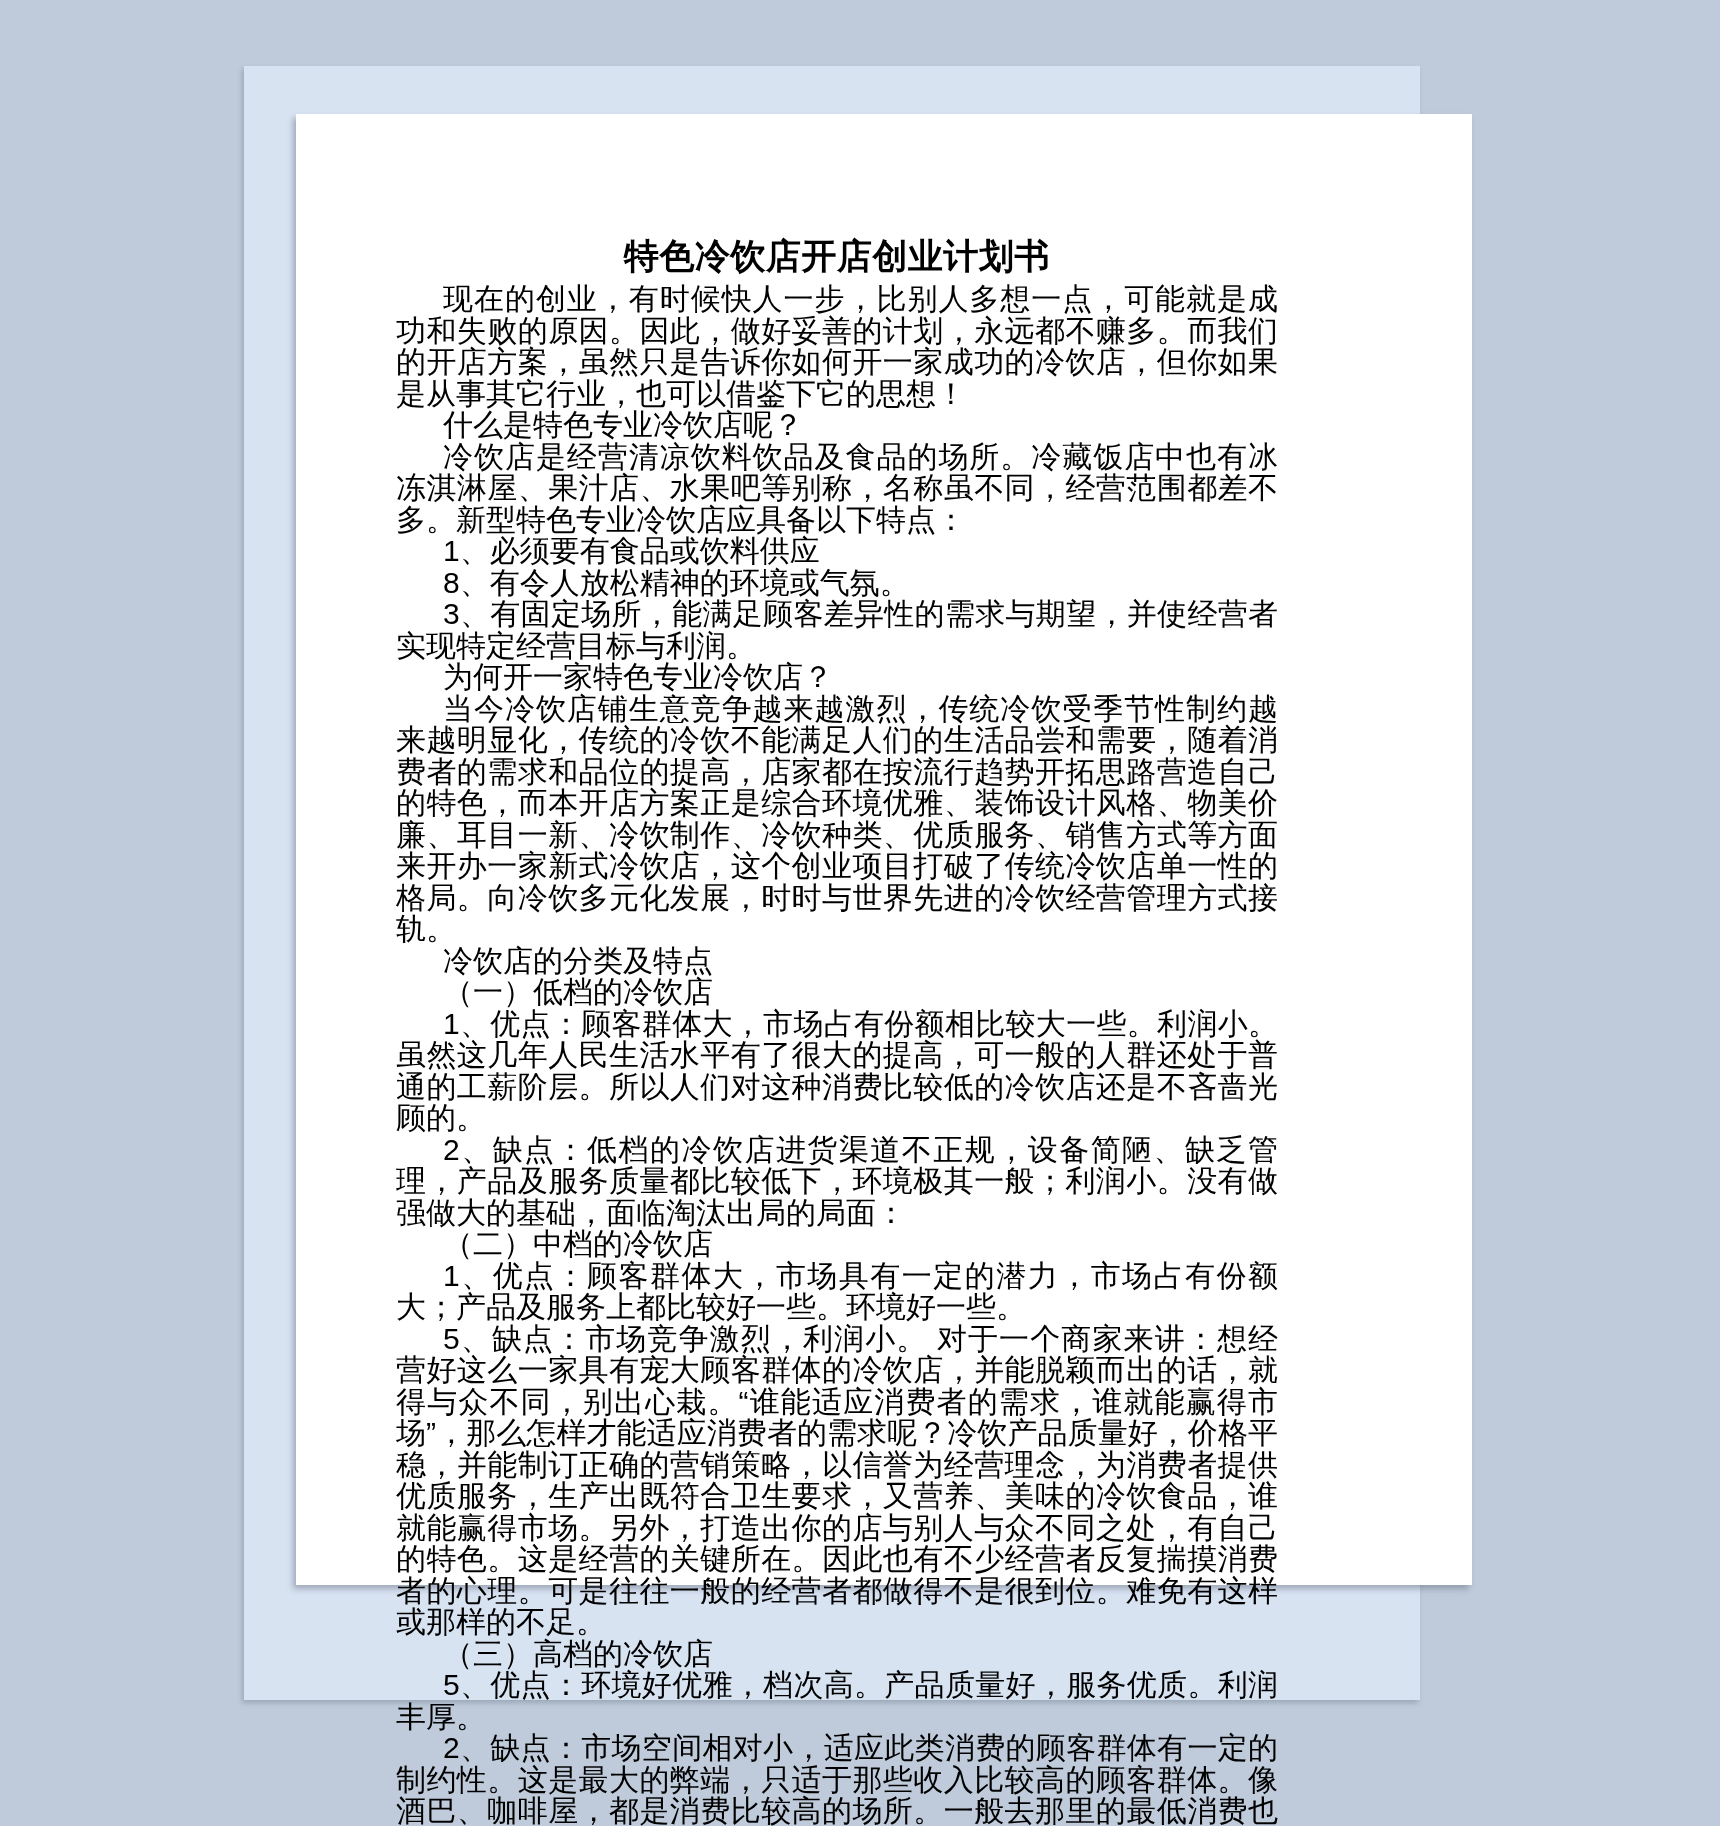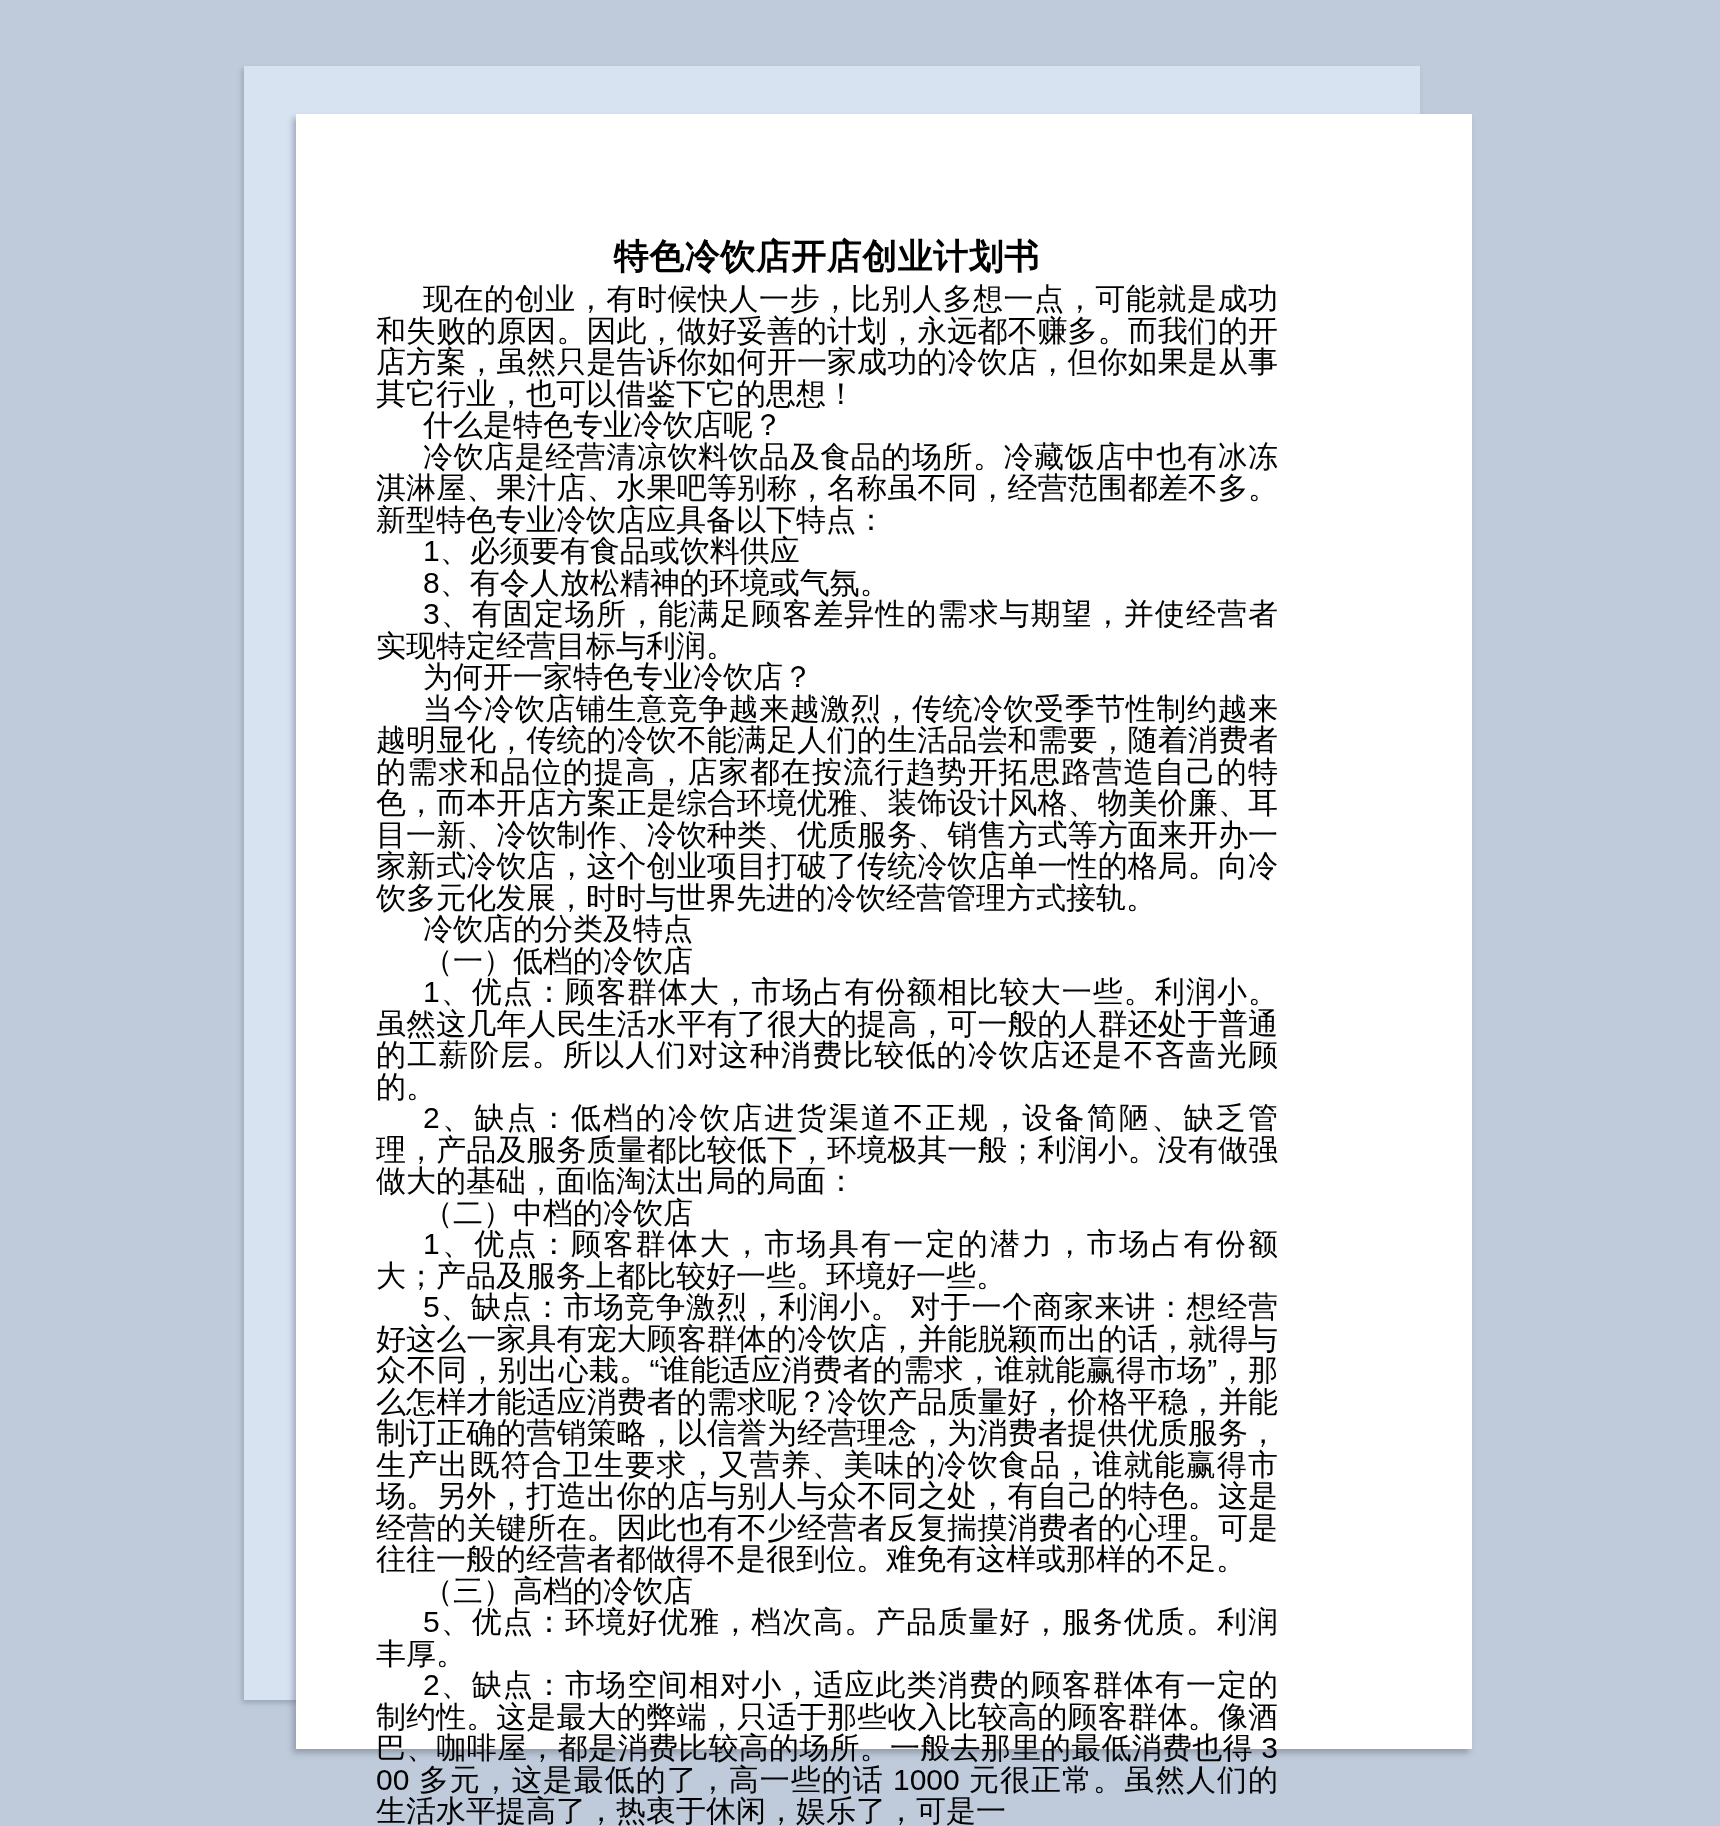--- a/index.html
+++ b/index.html
@@ -21,25 +21,25 @@
     width: 1176px;
     height: 1634px;
     background: #d8e3f2;
     box-shadow: -2px 3px 5px rgba(90, 100, 120, 0.35);
   }
   .paper {
     position: absolute;
     left: 296px;
     top: 114px;
     width: 1176px;
-    height: 1635px;
+    height: 1471px;
     background: #ffffff;
     box-shadow: -3px 4px 6px rgba(90, 100, 120, 0.45);
     box-sizing: border-box;
-    padding: 119px 194px 0 80px;
+    padding: 119px 194px 0 100px;
     color: #000000;
   }
   .doc-title {
     margin: 0 0 5px 0;
     font-size: 35px;
     line-height: 45px;
     font-weight: bold;
     text-align: center;
     letter-spacing: 0.5px;
   }

